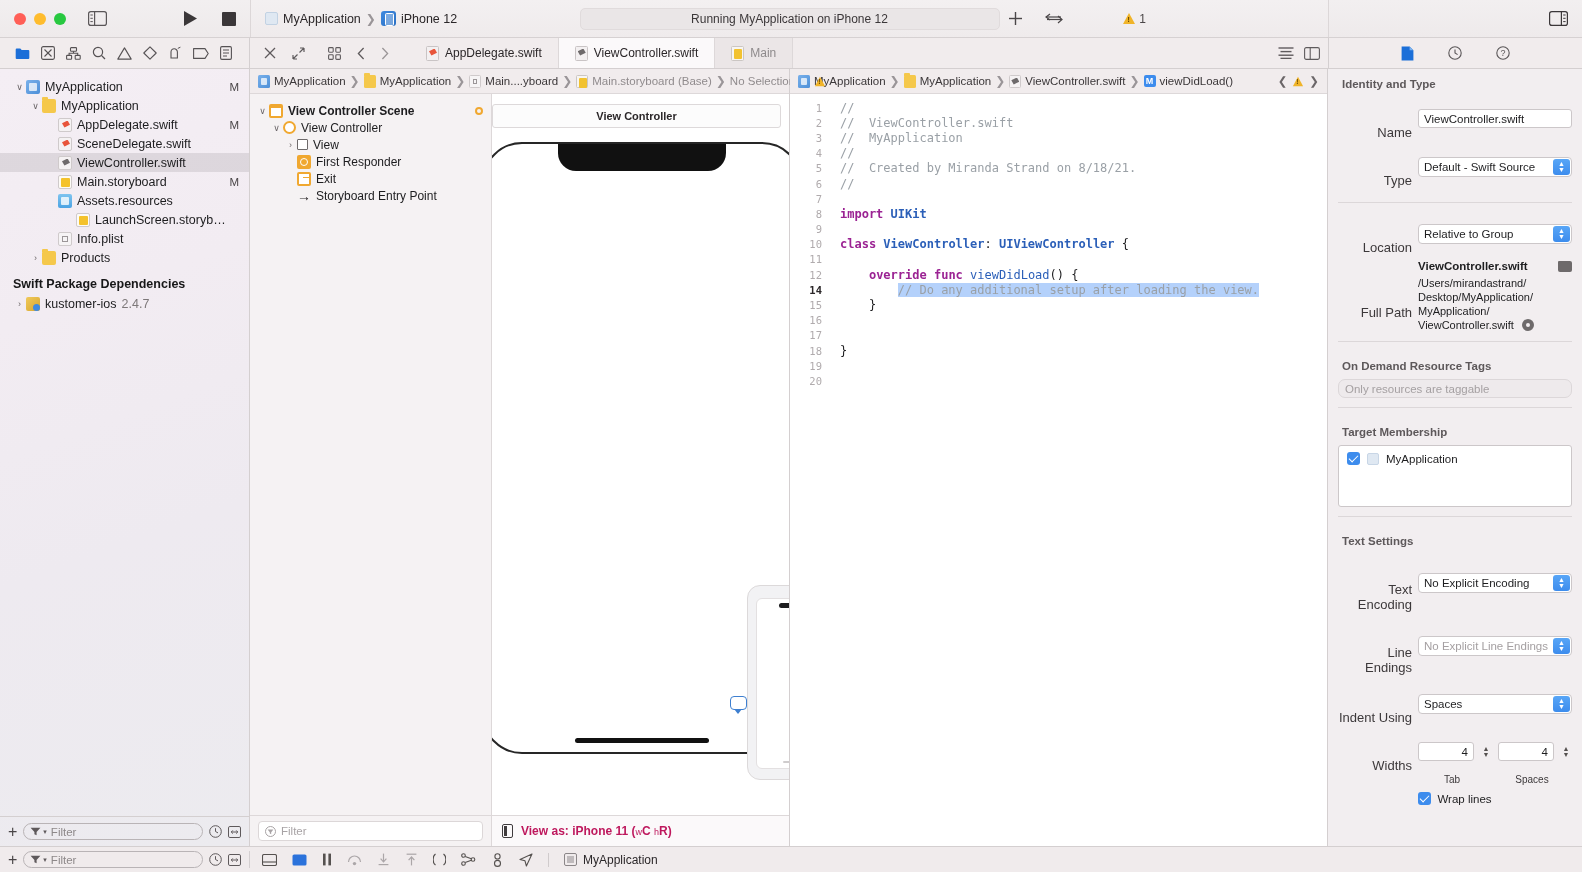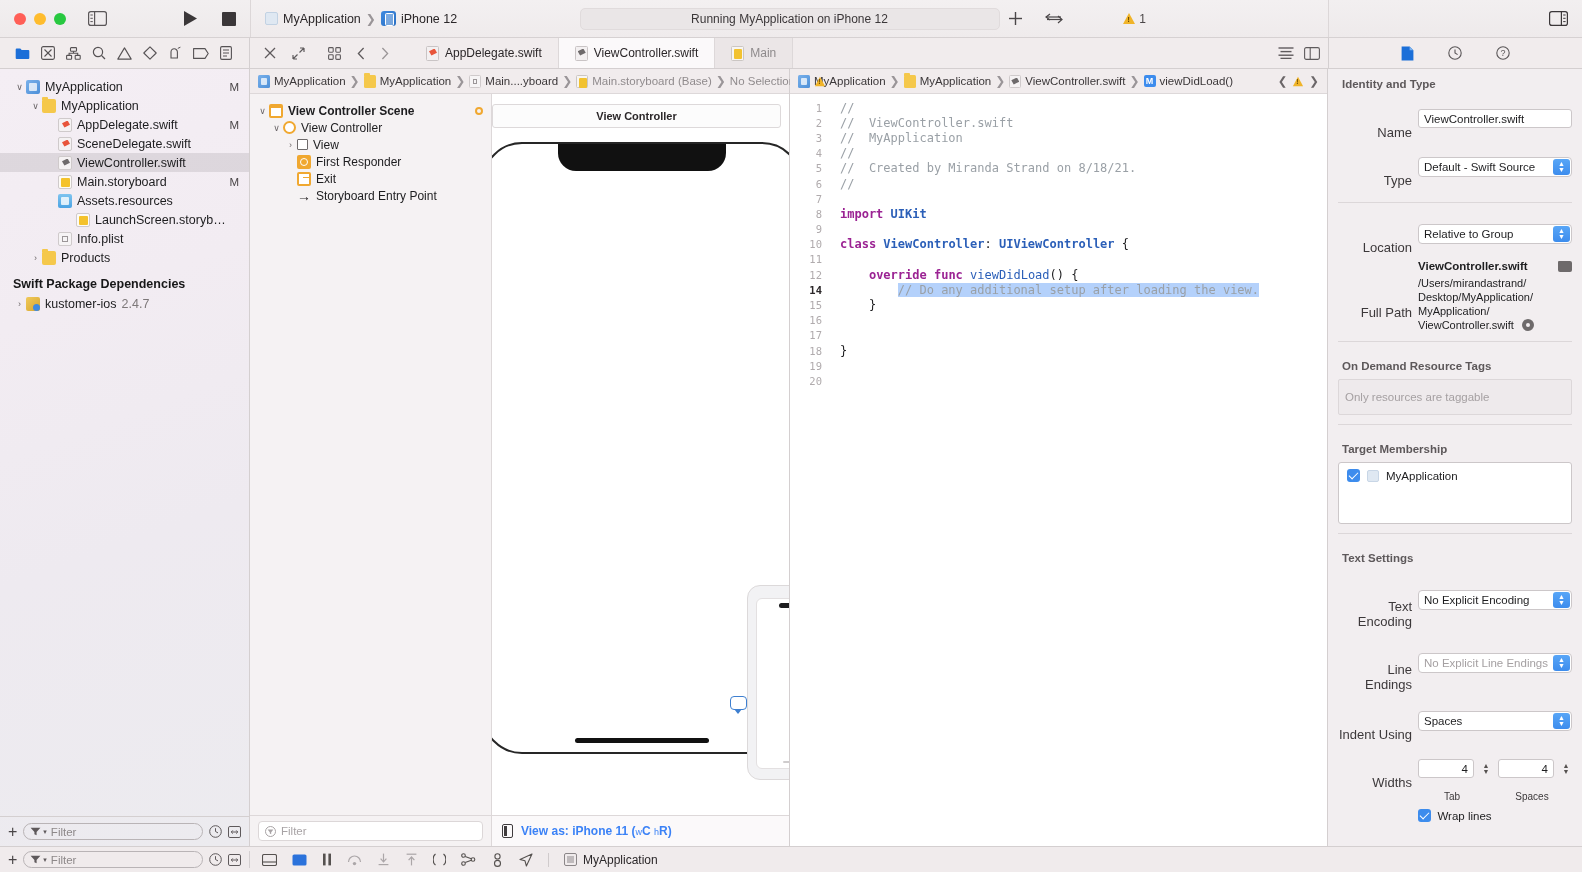--- a/index.html
+++ b/index.html
@@ -155,21 +155,21 @@
   .oi-arrow { font-size: 14px; color: #2b2729; display:flex;align-items:center;justify-content:center; }
   .o-bold { font-weight: bold; }
   .o-dot { margin-left: auto; width: 8px; height: 8px; border-radius: 50%; border: 2px solid #f0a830; }
   .outline-filter { height: 31px; border-top: 1px solid #ddd8d9; display: flex; align-items: center; padding: 0 8px; }
   .of-pill { flex:1; height: 20px; background:#fff; border: 1px solid #dcd7d8; border-radius: 4px;
              display:flex; align-items:center; gap:5px; padding: 0 6px; color:#a8a3a5; font-size: 11.5px;}
 
   .canvas { flex: 1; position: relative; background: #fff; overflow: hidden; }
   .canvas-bar { position: absolute; left: 0; right: 0; bottom: 0; height: 31px;
                 border-top: 1px solid #ddd8d9; background: #fbf9fa; display: flex; align-items: center;
-                gap: 8px; padding: 0 10px; font-size: 12px; font-weight: bold; color: #3b82f6; }
+                gap: 8px; padding: 0 10px; font-size: 12px; font-weight: bold; color: #be185d; }
   .view-as-ic { width: 11px; height: 14px; border: 1.4px solid #3f3b3d; border-radius: 2px; position: relative; }
   .view-as-ic:after{content:"";position:absolute;left:1px;top:1px;bottom:1px;width:3px;background:#3f3b3d;}
   .vas-small { font-weight: normal; font-size: 9px; }
   .scene-title { position: absolute; left: 0; right: 8px; top: 10px; height: 24px;
                  background: #fcfcfc; border: 1px solid #ddd9da; border-radius: 3px;
                  display: flex; align-items: center; justify-content: center;
                  font-size: 11px; font-weight: bold; color: #2b2729; }
   .phone-frame { position: absolute; left: -10px; top: 48px; width: 320px; height: 612px;
                  border: 2.5px solid #262626; border-radius: 40px; background: #fff; }
   .notch { position: absolute; left: 50%; transform: translateX(-50%); top: 0;
@@ -221,21 +221,21 @@
                    background: linear-gradient(#58a6f7,#3d8ced); border-radius: 3px;
                    display: flex; flex-direction: column; align-items: center; justify-content: center;
                    color: #fff; font-size: 7px; line-height: 6px; }
   .plain-row { display: flex; align-items: center; gap: 6px; margin-bottom: 4px; }
   .plain-val { margin-left: 80px; font-size: 11.5px; font-weight: bold; color: #1d1d1f; }
   .fullpath { font-size: 11px; color: #1d1d1f; line-height: 14px; }
   .folder-ic { width: 14px; height: 11px; background: #6e6a6b; border-radius: 1px 2px 2px 2px; flex:none;}
   .gear-ic { width: 12px; height: 12px; border-radius: 50%; background: #6e6a6b; position: relative; flex:none;}
   .gear-ic:after{content:"";position:absolute;inset:4px;background:#f2eef0;border-radius:50%;}
   .insp-div { height: 1px; background: #dcd7d9; margin: 9px 10px; }
-  .tagfield { height: 36px; background: #eeeaec; border: 1px solid #dcd7d9; border-radius: 2px;
+  .tagfield { height: 19px; background: #eeeaec; border: 1px solid #dcd7d9; border-radius: 7px;
               display: flex; align-items: center; padding: 0 6px; font-size: 11.5px; color: #a5a0a2;
               margin: 0 10px; }
   .targetbox { margin: 0 10px; height: 62px; background: #fff; border: 1px solid #ccc7c9; border-radius: 3px;
                padding: 6px 8px; }
   .tmrow { display: flex; align-items: center; gap: 7px; font-size: 11.5px; }
   .cbox { width: 13px; height: 13px; border-radius: 3px; background: #3d8ced; position: relative; flex:none;}
   .cbox:after { content:""; position:absolute; left:4px; top:1px; width:4px; height:8px;
                 border: solid #fff; border-width: 0 1.8px 1.8px 0; transform: rotate(45deg); }
   .tm-appic { width: 12px; height: 12px; background: #dfe8f2; border: 1px solid #c8d6e6; border-radius: 2px; flex:none;}
   .widths-row { display: flex; align-items: center; gap: 6px; margin-bottom: 1px; }

